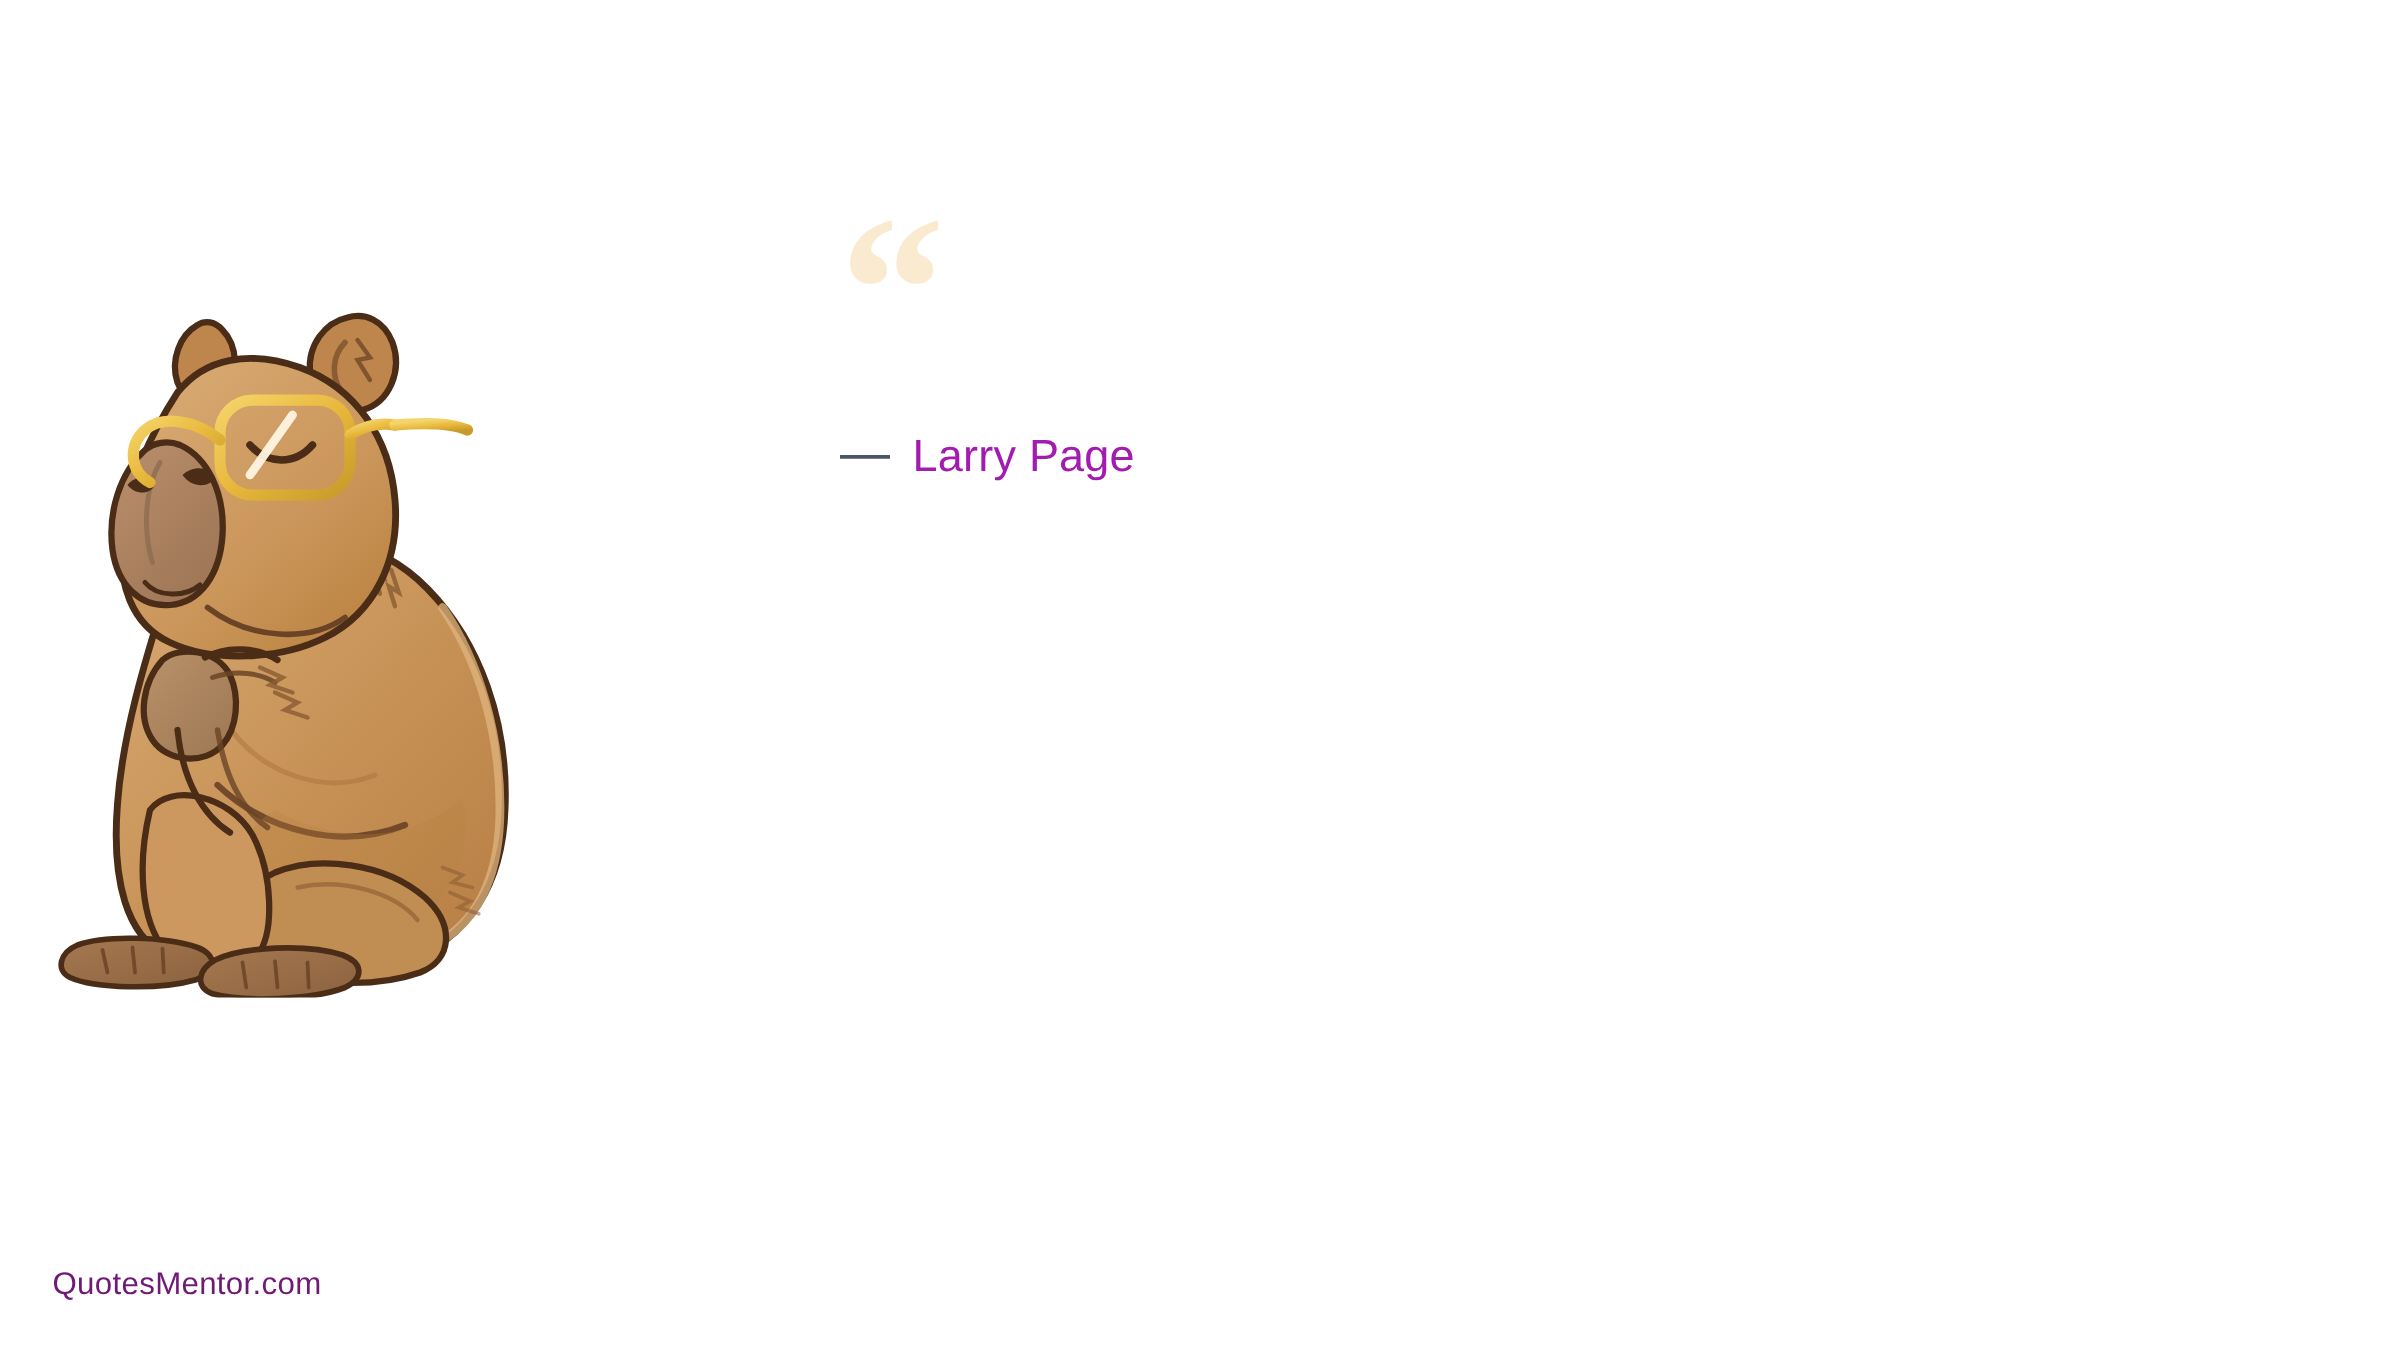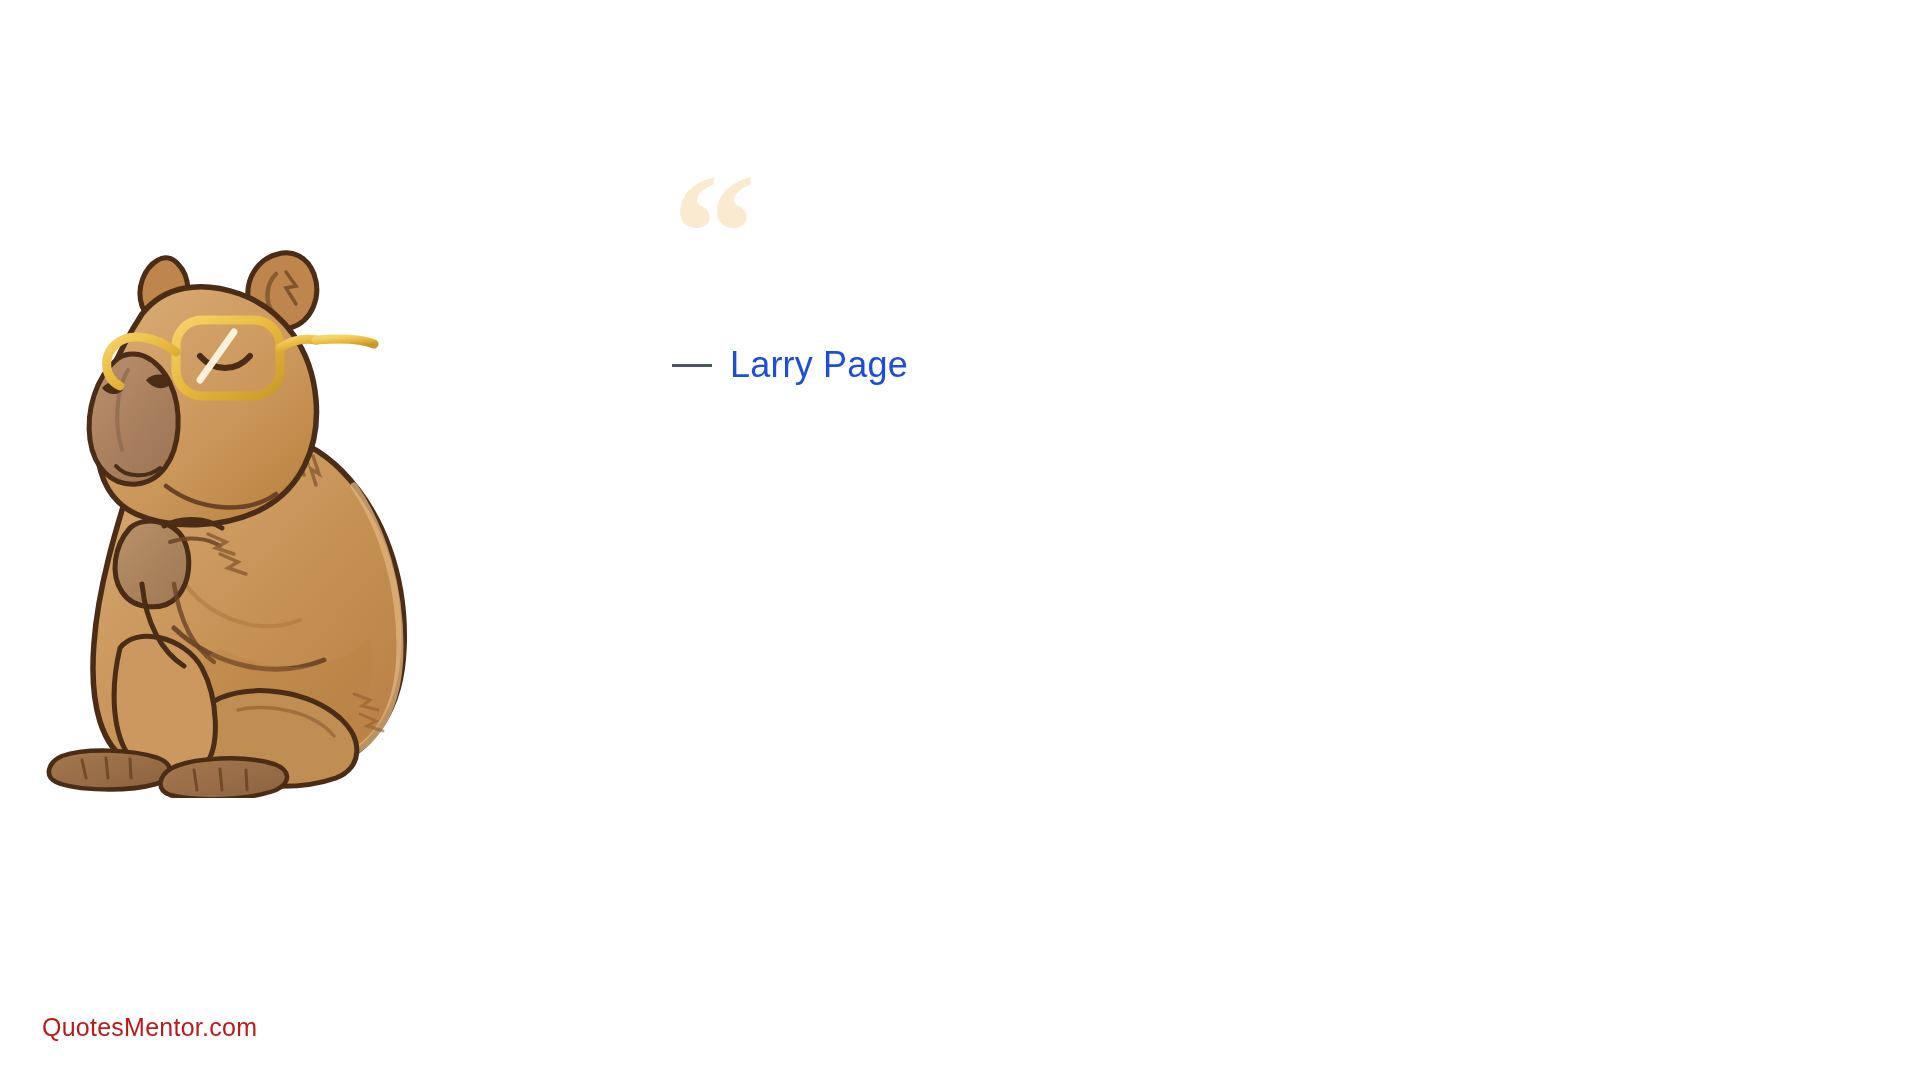--- a/index.html
+++ b/index.html
@@ -62,40 +62,40 @@
   }
 
   #attribution {
     margin-top:68px;
     display:flex;
     align-items:center;
     gap:18px;
     font-family:"Liberation Sans", sans-serif;
     font-size:36px;
     font-weight:400;
-    color:#1d4ed8;
+    color:#a21caf;
     letter-spacing:0.005em;
   }
   #attribution .dash {
     display:inline-block;
     width:40px;
     height:3px;
     background:#4A5568;
     flex:0 0 auto;
   }
 
   
   #watermark {
     position:absolute;
     left:42px;
     bottom:38px;
     font-family:"Liberation Sans", sans-serif;
     font-size:25px;
     font-weight:400;
-    color:#b91c1c;
+    color:#701a75;
     letter-spacing:0.01em;
   }
 </style>
 </head>
 <body>
 
 <div id="card">
 
   <div id="illustration">
     <svg viewBox="0 0 400 570" xmlns="http://www.w3.org/2000/svg" aria-hidden="true">

